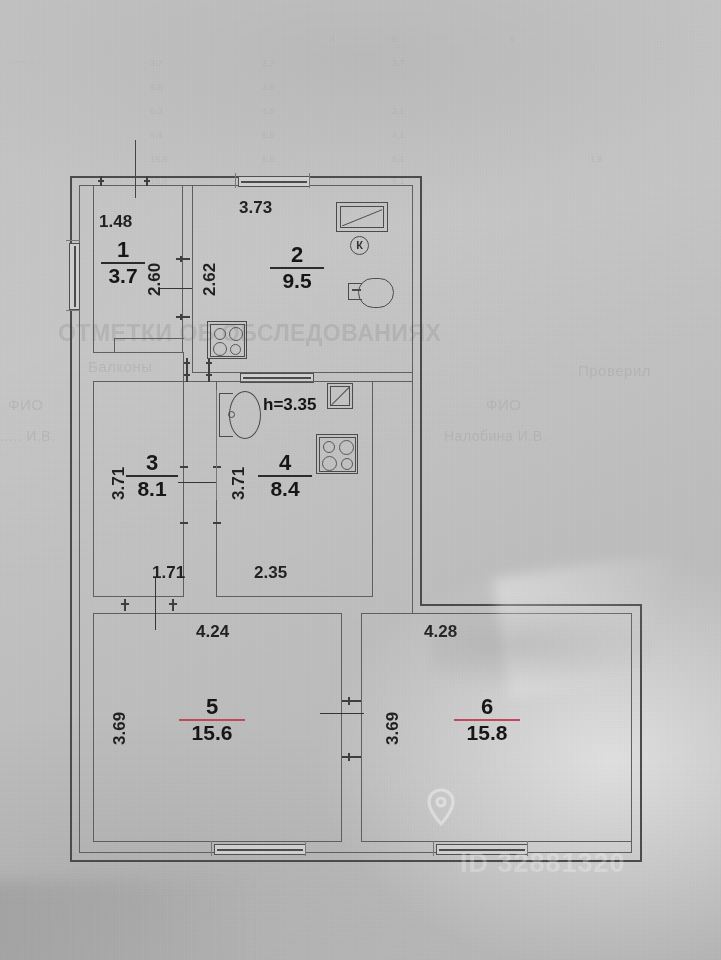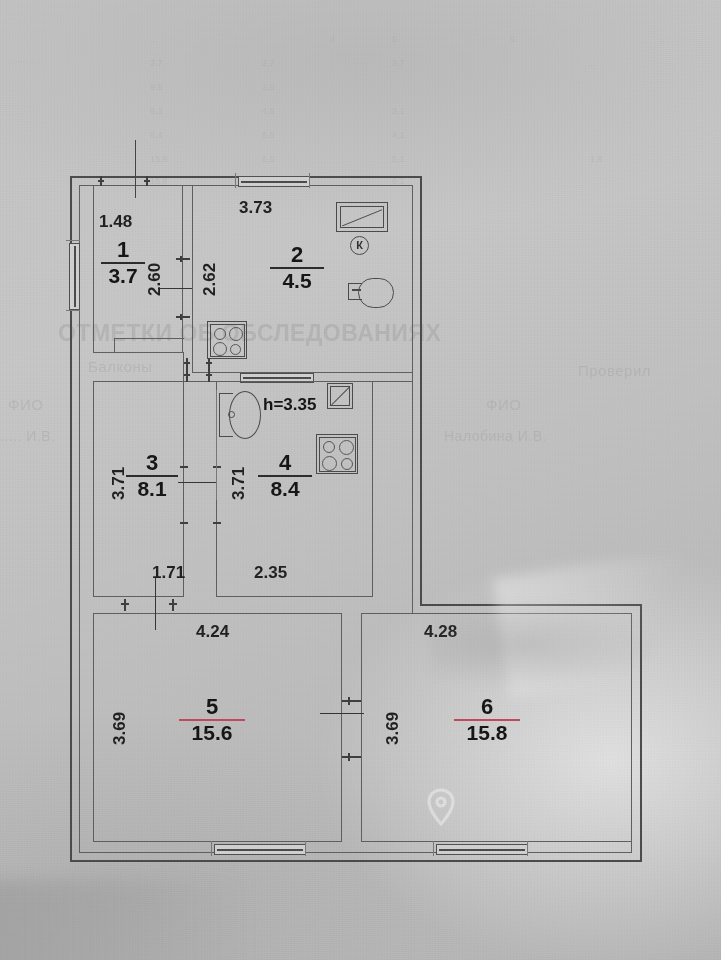--- a/index.html
+++ b/index.html
@@ -303,21 +303,21 @@
 
   <div class="rm" style="left:97px;top:240px;width:52px;">
     <div class="num">1</div>
     <div class="bar" style="width:44px;"></div>
     <div class="area">3.7</div>
   </div>
 
   <div class="rm" style="left:264px;top:245px;width:66px;">
     <div class="num">2</div>
     <div class="bar" style="width:54px;"></div>
-    <div class="area">4.5</div>
+    <div class="area">9.5</div>
   </div>
 
   <div class="rm" style="left:122px;top:453px;width:60px;">
     <div class="num">3</div>
     <div class="bar" style="width:52px;"></div>
     <div class="area">8.1</div>
   </div>
 
   <div class="rm" style="left:254px;top:453px;width:62px;">
     <div class="num">4</div>
@@ -334,20 +334,21 @@
   <div class="rm" style="left:449px;top:697px;width:76px;">
     <div class="num">6</div>
     <div class="bar red" style="width:66px;"></div>
     <div class="area">15.8</div>
   </div>
 
   <svg width="34" height="56" viewBox="0 0 34 56" style="position:absolute;left:424px;top:784px;opacity:.40;">
     <path d="M17 6 C10 6 5 11 5 18 C5 27 17 40 17 40 C17 40 29 27 29 18 C29 11 24 6 17 6 Z" fill="none" stroke="#ffffff" stroke-width="3.2"></path>
     <circle cx="17" cy="18" r="4" fill="none" stroke="#ffffff" stroke-width="3.2"></circle>
   </svg>
+  <div class="wm-id" style="left:460px;top:848px;font-size:27px;letter-spacing:1px;">ID 32881320</div>
 
   <div class="grain"></div>
   <div class="crease" style="left:500px;top:560px;width:260px;height:120px;
               background:linear-gradient(120deg, rgba(255,255,255,.35), rgba(255,255,255,0) 60%);
               transform:rotate(-8deg);filter:blur(6px);"></div>
   <div class="crease" style="left:-40px;top:880px;width:420px;height:110px;
               background:linear-gradient(90deg, rgba(120,120,120,.30), rgba(120,120,120,0) 70%);filter:blur(8px);"></div>
   <div class="crease" style="left:430px;top:600px;width:230px;height:90px;
               background:radial-gradient(ellipse at 40% 50%, rgba(110,110,110,.22), rgba(110,110,110,0) 70%);filter:blur(5px);"></div>
 

